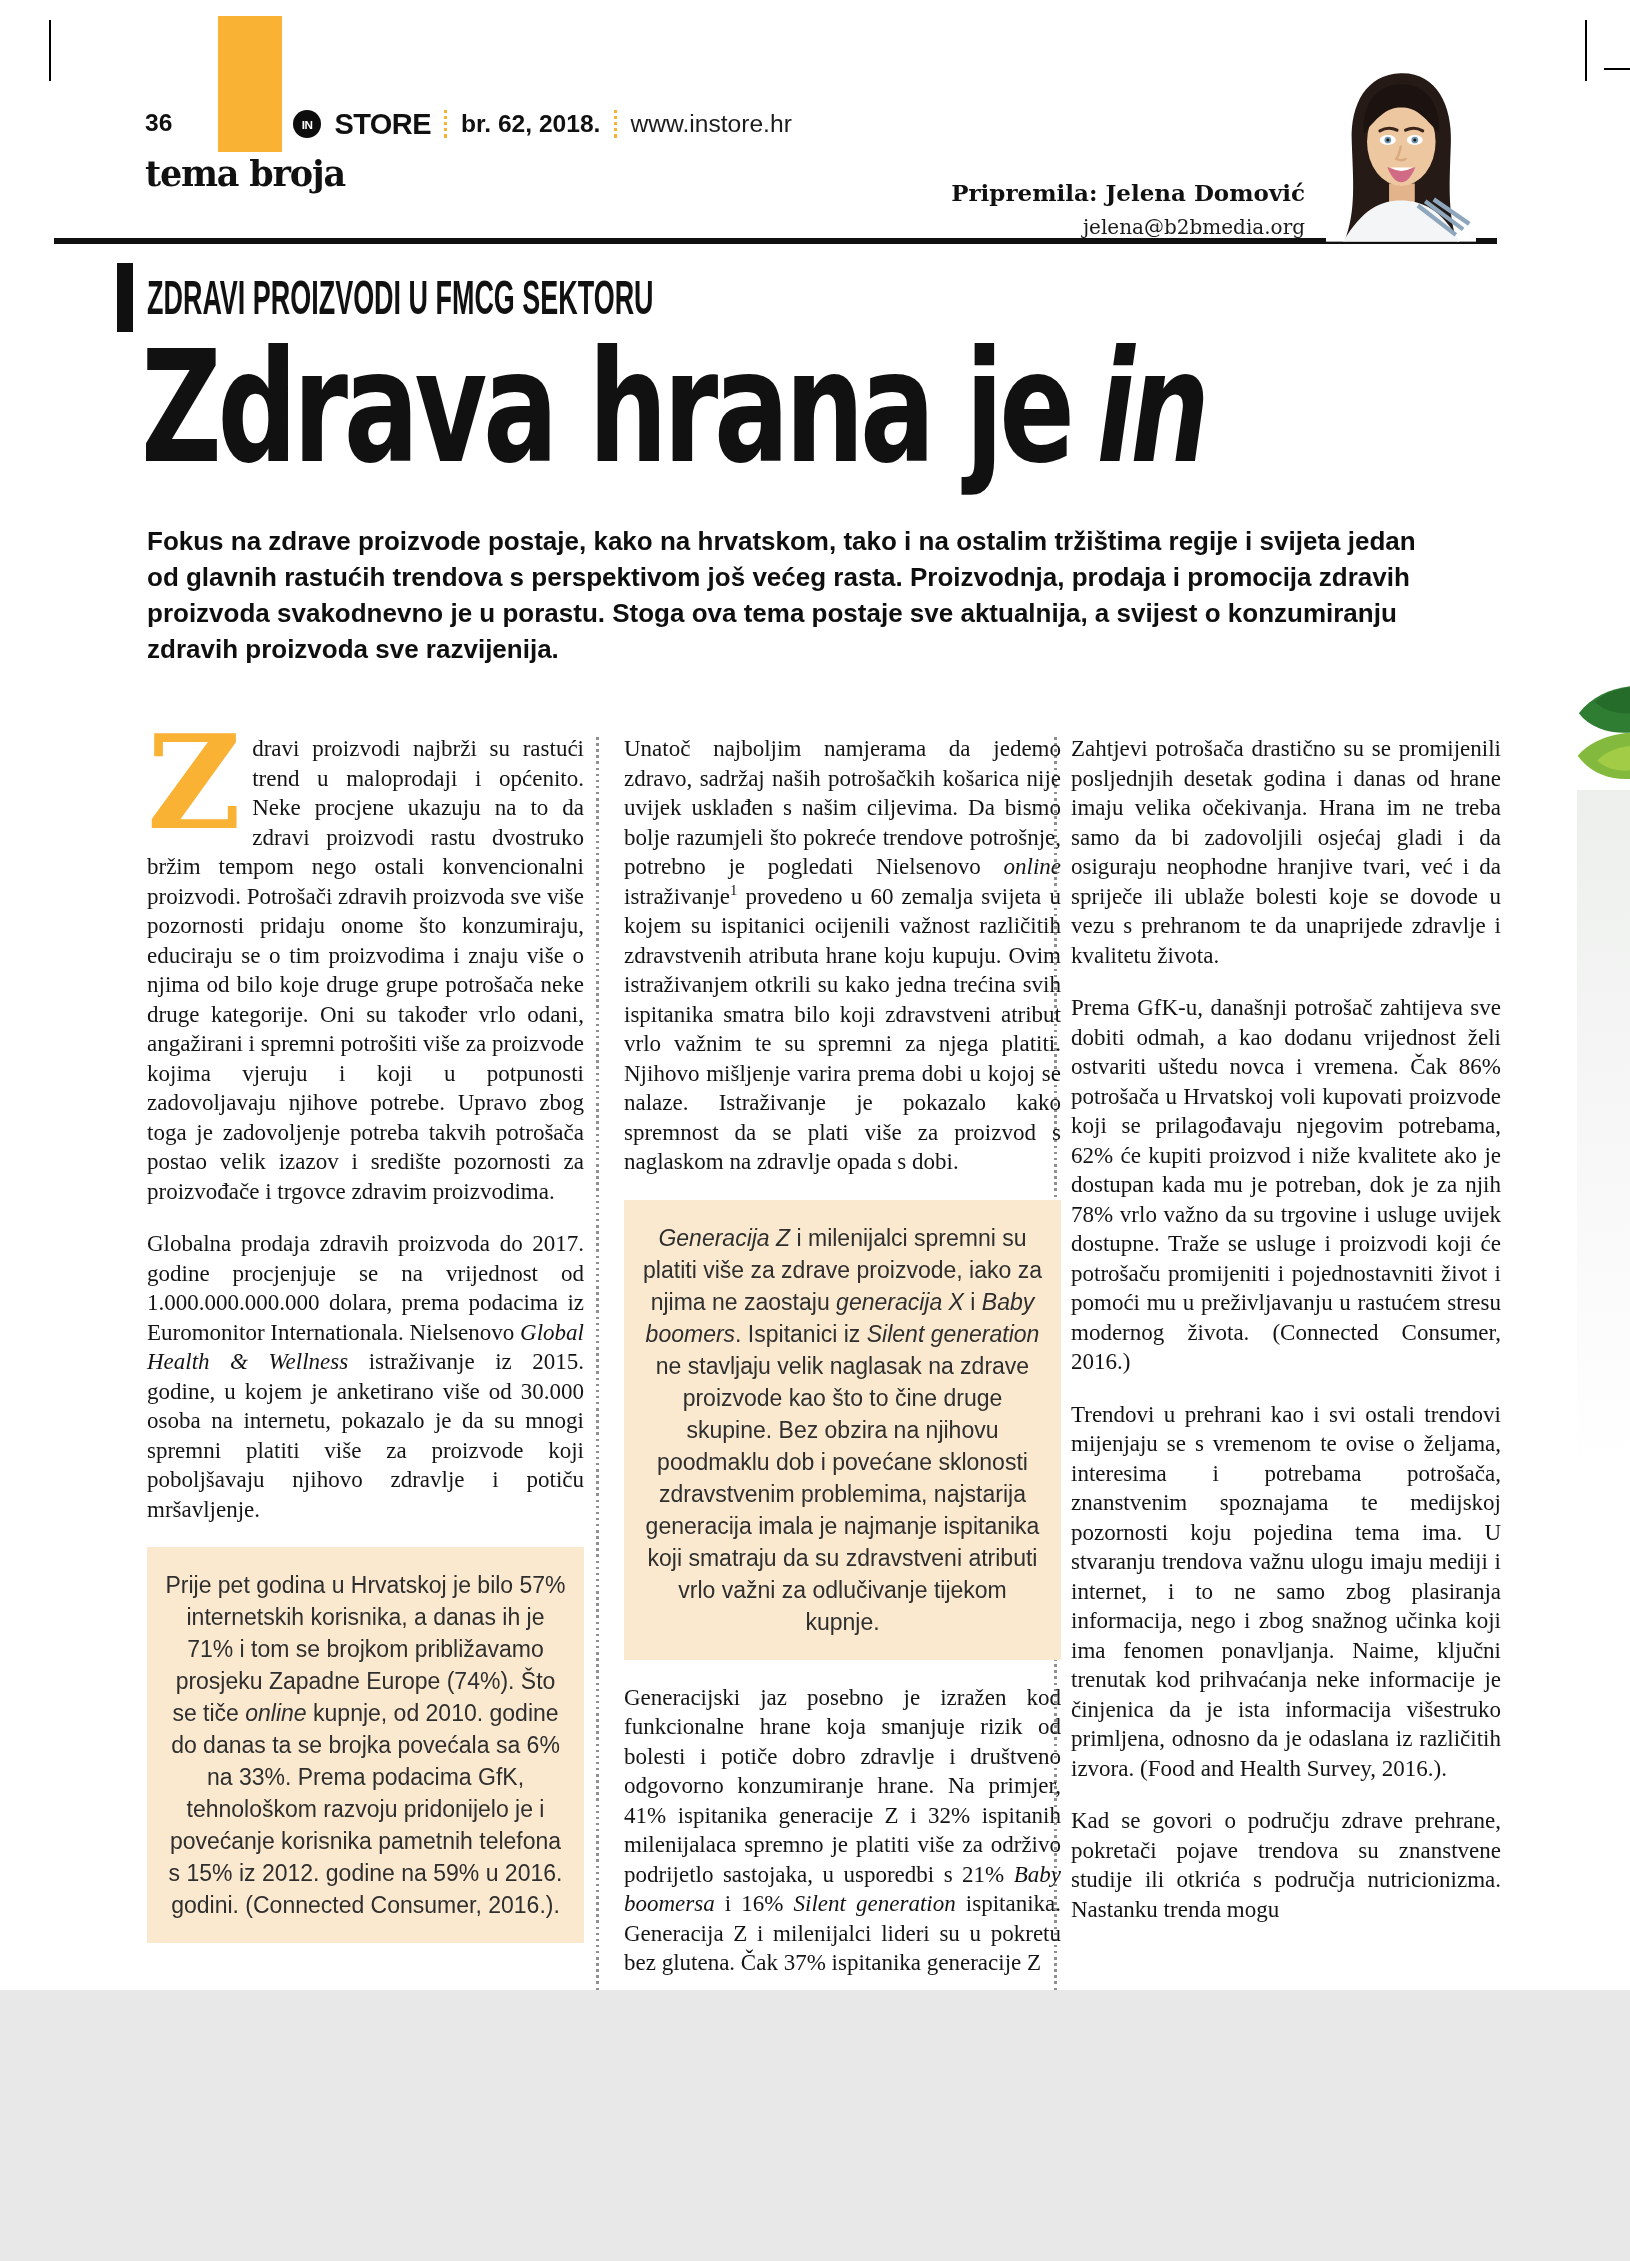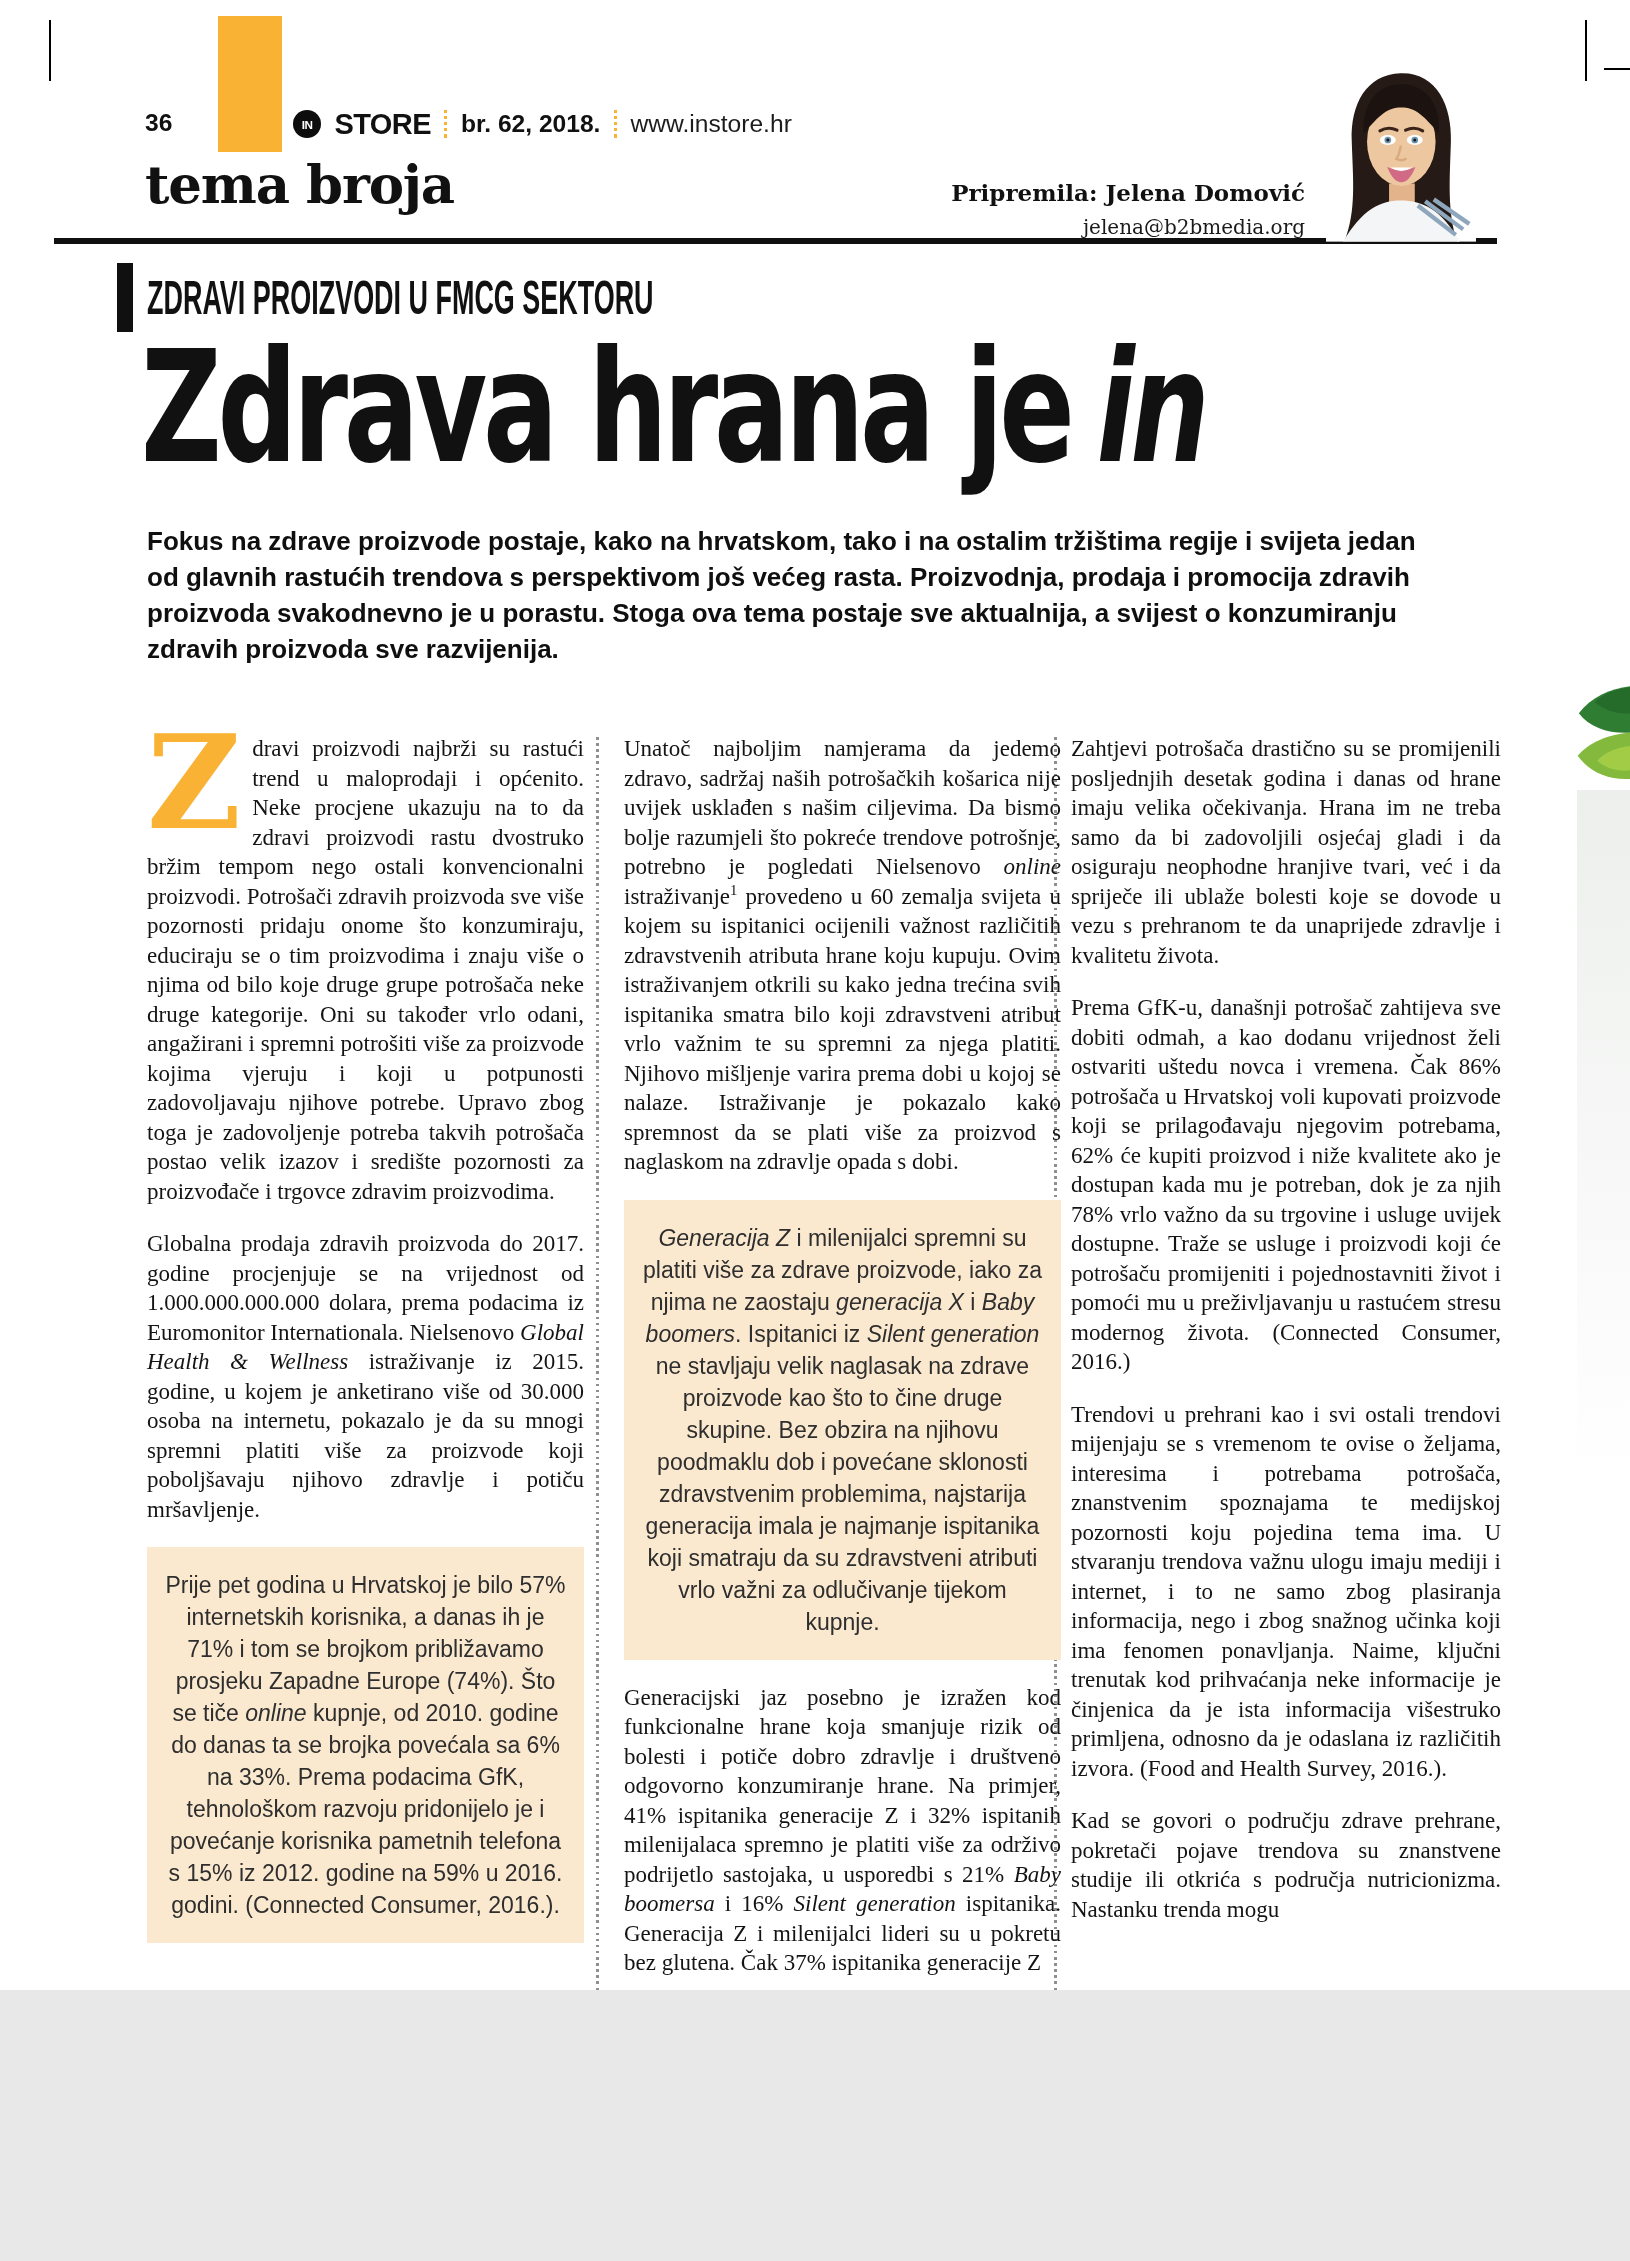--- a/index.html
+++ b/index.html
@@ -18,21 +18,21 @@
   .yellow-bar{left:218px;top:16px;width:64px;height:136px;background:#F9B233;}
   .logo-row{left:293px;top:108px;height:32px;display:flex;align-items:center;gap:13.5px;}
   .logo-circle{width:28px;height:28px;border-radius:50%;background:#0d0d0d;color:#fff;
                display:flex;align-items:center;justify-content:center;
                font-weight:bold;font-size:11.7px;letter-spacing:-0.6px;}
   .logo-store{font-weight:bold;font-size:29px;letter-spacing:-0.6px;}
   .vdots{width:3.1px;height:28px;background:repeating-linear-gradient(to bottom,#F9B233 0 3.1px,transparent 3.1px 6.1px);}
   .issue{font-weight:bold;font-size:24.6px;}
   .website{font-size:24.6px;color:#1c1c1c;}
   .section-label{left:145px;top:153px;font-family:"DejaVu Serif",serif;font-weight:bold;
-                 font-size:53px;letter-spacing:-1.2px;}
+                 font-size:35px;letter-spacing:-1.2px;}
   .byline{left:814px;top:179px;width:491px;text-align:right;}
   .byline-name{font-family:"DejaVu Serif",serif;font-weight:bold;font-size:23px;}
   .byline-email{font-family:"DejaVu Serif",serif;font-size:20px;margin-top:8.6px;color:#1a1a1a;}
   .photo{left:1326px;top:68px;width:150px;height:174px;z-index:3;}
   .header-rule{left:54px;top:238px;width:1443px;height:5.5px;background:#101010;z-index:2;}
 
   
   .kicker-bar{left:117px;top:263px;width:16px;height:69px;background:#101010;}
   .kicker{left:147px;top:269px;white-space:nowrap;text-align:right;}
   .kicker-scale{display:inline-block;transform:scaleX(0.55);transform-origin:left center;

